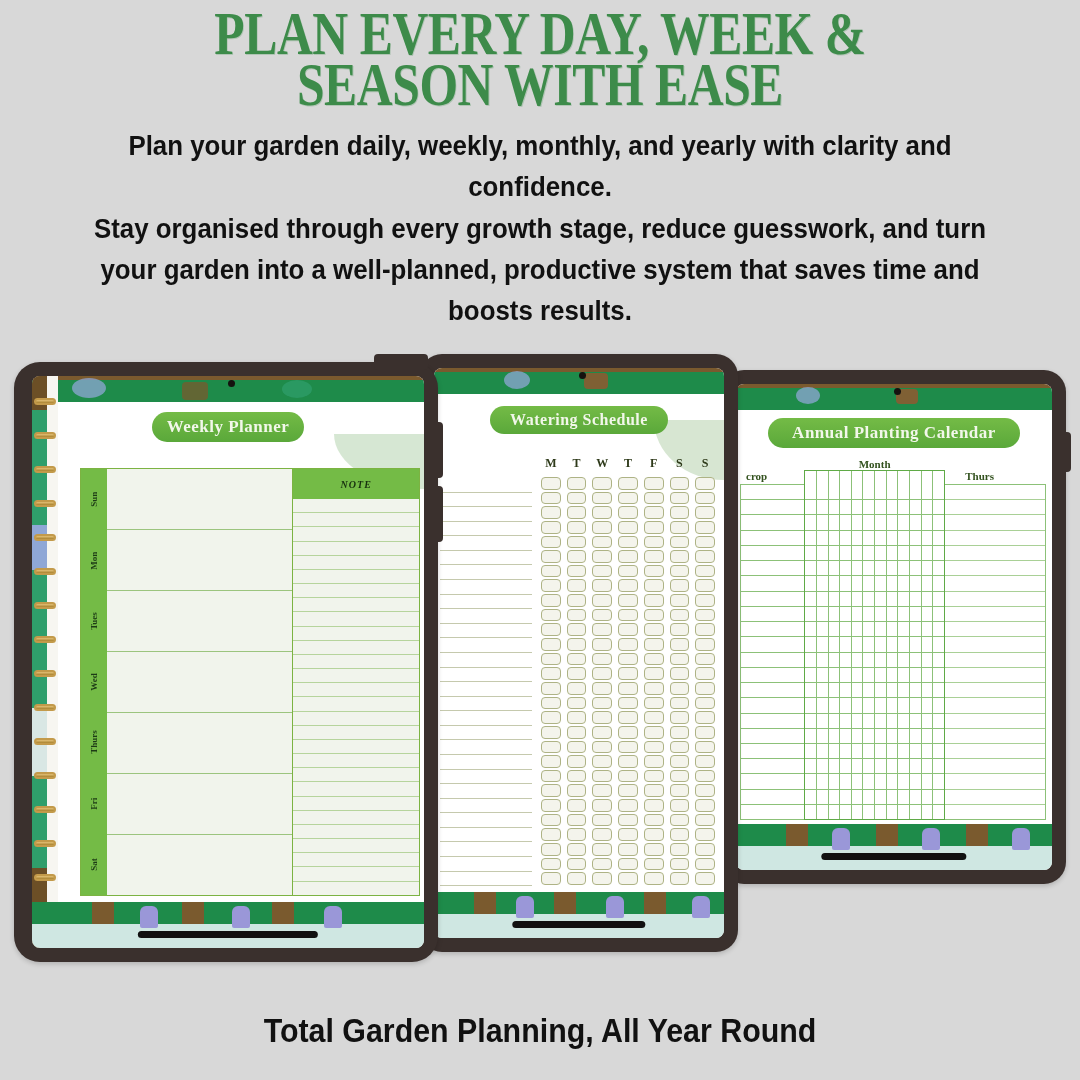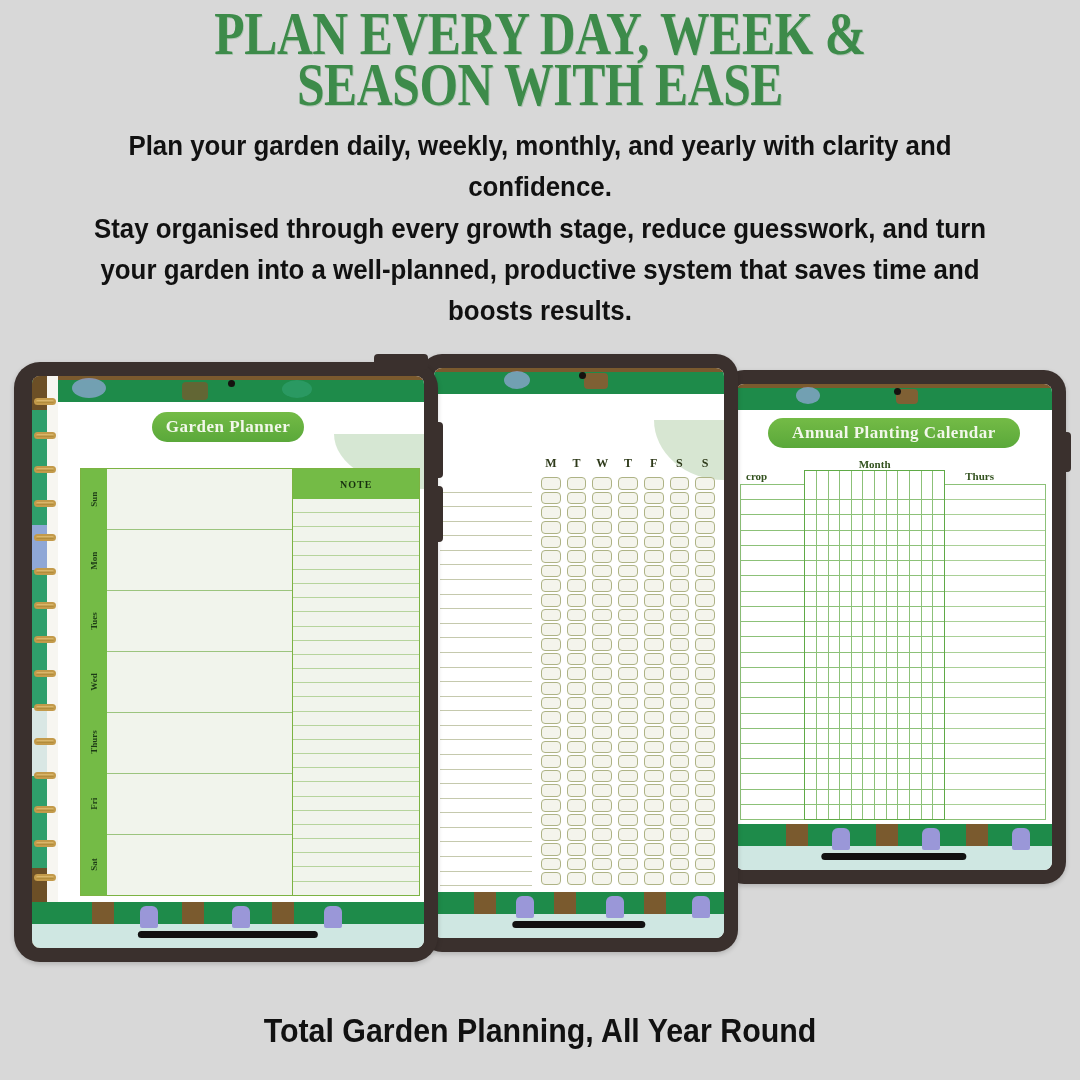--- a/index.html
+++ b/index.html
@@ -151,20 +151,21 @@
   .wp-body { flex: 1; display:flex; }
   .wp-col-left { flex: 1.92; display:flex; flex-direction:column; background:#f1f4ec; }
   .wp-rowbox { flex:1; border-bottom: 1px solid #9cc47e; }
   .wp-rowbox:last-child { border-bottom: none; }
   .wp-col-right { flex: 1.3; display:flex; flex-direction:column; border-left:1px solid #7cb342; }
   .wp-note-head {
     height: 30px; background:#74bb46; color:#17300f;
     display:flex; align-items:center; justify-content:center;
     font-size: 10px; font-weight: bold; letter-spacing: 1px;
     font-family: "Liberation Serif", serif;
+    font-style: italic;
   }
   .wp-note-lines { flex:1; background:#f1f4ec; display:flex; flex-direction:column; }
   .wp-note-lines i { flex:1; border-bottom:1px solid #b6d49c; display:block; }
   .wp-note-lines i:last-child { border-bottom:none; }
 
   
   .s2 .pill { top: 38px; width: 178px; height: 28px; font-size: 16px; }
   .s2 .leafdeco {
     position:absolute; right:0; top:52px; width:70px; height:60px;
     background:#d7e6d2; border-radius: 0 0 0 100%;
@@ -251,21 +252,21 @@
             <div class="ring" style="top:328px"></div>
           <div class="ring" style="top:362px"></div>
             <div class="ring" style="top:396px"></div>
           <div class="ring" style="top:430px"></div>
             <div class="ring" style="top:464px"></div>
           <div class="ring" style="top:498px"></div>
         </div>
 
         <div class="leafdeco"></div>
 
-        <div class="pill">Garden Planner</div>
+        <div class="pill">Weekly Planner</div>
 
         <div class="wp-table">
           <div class="wp-days">
             <div class="wp-day">Sun</div>
             <div class="wp-day">Mon</div>
             <div class="wp-day">Tues</div>
             <div class="wp-day">Wed</div>
             <div class="wp-day">Thurs</div>
             <div class="wp-day">Fri</div>
             <div class="wp-day">Sat</div>
@@ -335,20 +336,21 @@
 
       <div class="screen s2">
         <div class="photoband">
           <div class="blob" style="left:70px;top:3px;width:26px;height:18px;background:#8fa7d6;"></div>
           <div class="blob" style="left:150px;top:5px;width:24px;height:16px;background:#a0522d;border-radius:4px;"></div>
           <div class="cam"></div>
         </div>
 
         <div class="leafdeco"></div>
 
+        <div class="pill">Watering Schedule</div>
 
         <div class="ws-wrap">
           <div class="ws-lines" id="ws-lines">
               <i></i>
               <i></i>
               <i></i>
               <i></i>
               <i></i>
               <i></i>
               <i></i>

